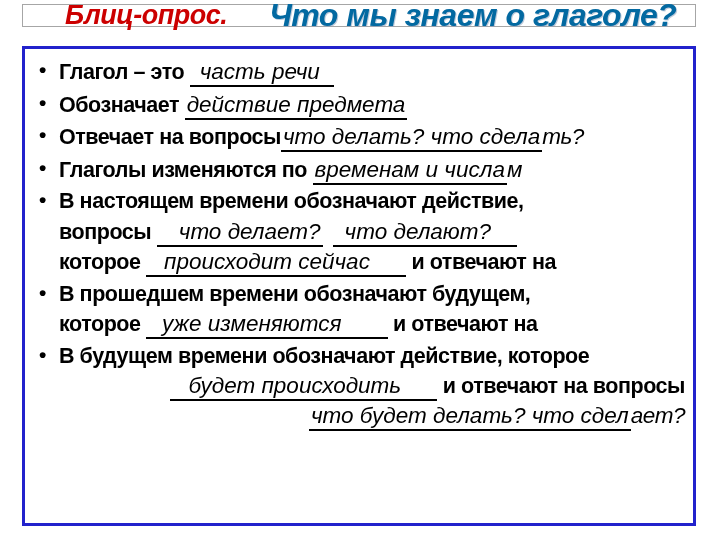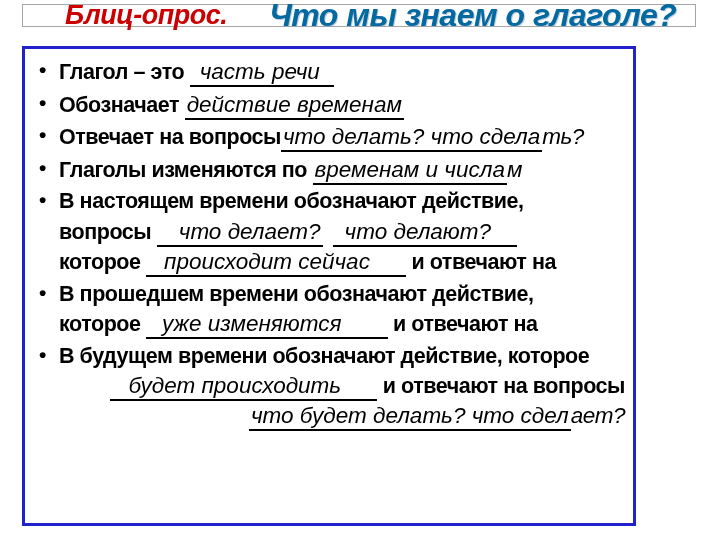--- a/index.html
+++ b/index.html
@@ -50,21 +50,21 @@
     margin-left: 42px;
     letter-spacing: -0.5px;
     text-shadow: 1px 1px 0 rgba(140,160,190,0.55);
   }
 
   
   .content-box {
     position: absolute;
     left: 22px;
     top: 46px;
-    width: 614px;
+    width: 674px;
     height: 480px;
     border: 3px solid #2222CC;
     box-sizing: border-box;
     background: #ffffff;
     padding: 8px 8px 0 8px;
   }
 
   ul.bullets {
     list-style: none;
     margin: 0;
@@ -122,39 +122,39 @@
   </div>
 
   <div class="content-box">
     <ul class="bullets">
 
       <li class="bullet">
         <span class="ln"><span>Глагол – это </span><span class="ans wide1">часть речи</span></span>
       </li>
 
       <li class="bullet">
-        <span class="ln"><span>Обозначает </span><span class="ans">действие  временам</span></span>
+        <span class="ln"><span>Обозначает </span><span class="ans">действие  предмета</span></span>
       </li>
 
       <li class="bullet">
         <span class="ln"><span>Отвечает на вопросы</span><span class="ans">что  делать? что  сдела</span><span class="tail">ть?</span></span>
       </li>
 
       <li class="bullet">
         <span class="ln"><span>Глаголы изменяются по </span><span class="ans">временам  и числа</span><span class="tail">м</span></span>
       </li>
 
       <li class="bullet">
         <span class="ln"><span>В настоящем времени обозначают действие,</span></span>
         <span class="ln"><span>вопросы </span><span class="ans lead">что делает?</span><span class="spacer-line"></span><span class="ans wide3">что делают?</span></span>
         <span class="ln"><span>которое </span><span class="ans wide2">происходит сейчас</span><span> и отвечают на</span></span>
       </li>
 
       <li class="bullet">
-        <span class="ln"><span>В прошедшем времени обозначают действие,</span></span>
+        <span class="ln"><span>В прошедшем времени обозначают будущем,</span></span>
         <span class="ln"><span>которое </span><span class="ans wide4">уже изменяются</span><span> и отвечают на</span></span>
       </li>
 
       <li class="bullet">
         <span class="ln"><span>В будущем времени обозначают действие, которое</span></span>
         <span class="ln indent"><span class="ans wide2">будет происходить</span><span> и отвечают на вопросы</span></span>
         <span class="ln indent"><span class="ans">что будет делать?  что сдел</span><span class="tail">ает?</span></span>
       </li>
 
     </ul>

